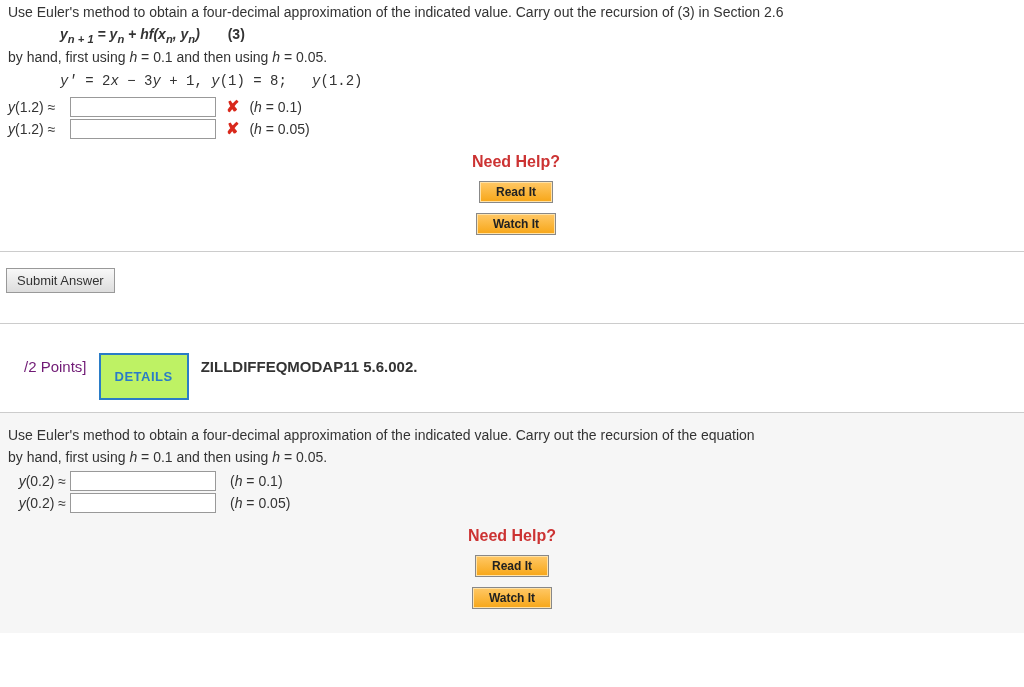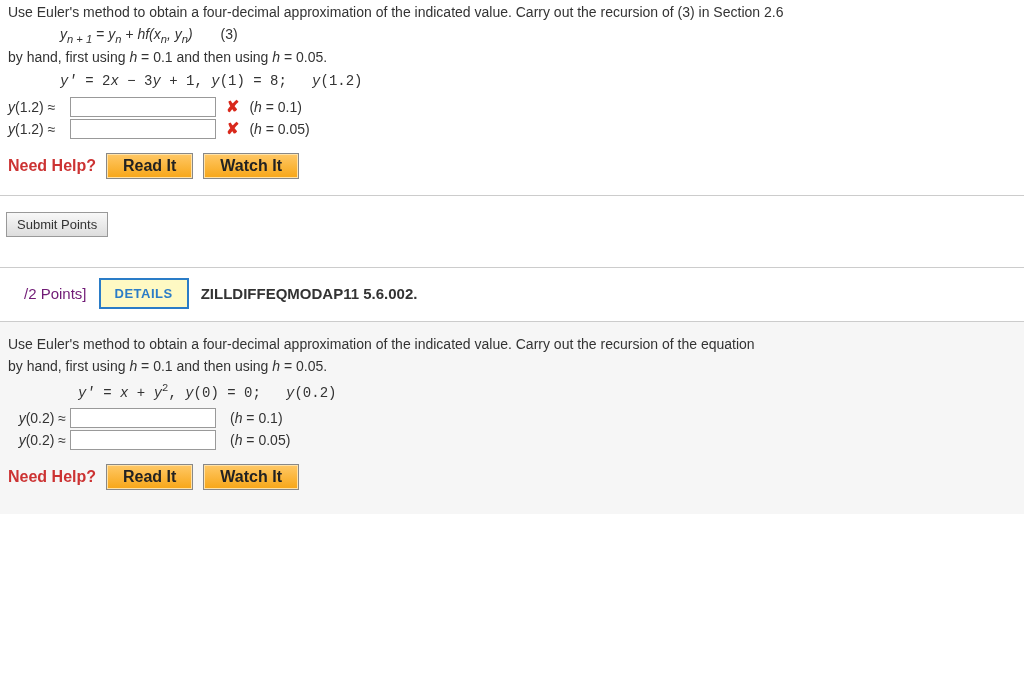--- a/index.html
+++ b/index.html
@@ -9,20 +9,21 @@
     margin: 0;
     padding: 4px 0 0 0;
     background: #fff;
   }
   .question-text {
     margin: 0 0 6px 8px;
   }
   .formula {
     margin: 4px 0 4px 60px;
     font-style: italic;
+    font-weight: bold;
   }
   .eq-label {
     font-style: normal;
     margin-left: 24px;
   }
   .problem-eq {
     margin: 8px 0 8px 60px;
     font-family: Liberation Mono, monospace;
   }
   .answer-row {
@@ -48,31 +49,32 @@
     margin: 0 6px;
   }
   .h-note {
     font-style: normal;
   }
   .need-help-row {
     margin: 14px 0 16px 8px;
     display: flex;
     align-items: center;
     gap: 10px;
+    flex-direction: column;
   }
   .need-help-label {
     color: #c33;
     font-weight: bold;
     font-size: 16px;
   }
   .help-btn {
     background: #fbb034;
     background: linear-gradient(#ffc866, #f7a617);
     border: 1px solid #888;
-    font-size: 16px;
+    font-size: 12px;
     font-weight: bold;
     color: #222;
     padding: 3px 16px;
     cursor: pointer;
     box-shadow: inset 0 0 0 1px #ffe2a8;
   }
   .submit-row {
     margin: 16px 0 0 6px;
   }
   .submit-btn {
@@ -101,27 +103,28 @@
     gap: 12px;
     font-size: 15px;
   }
   .points-label {
     font-weight: normal;
     color: #701a75;
     padding-left: 24px;
   }
   .details-btn {
     border: 2px solid #2a7cc7;
-    background: #fef9c3;
+    background: #bef264;
     color: #2a7cc7;
     font-weight: bold;
     font-size: 13px;
-    padding: 6px 14px;
+    padding: 14px 14px;
     cursor: pointer;
     letter-spacing: 0.5px;
+    margin-top: 19px;
   }
   .reference {
     font-weight: bold;
     color: #333;
   }
   .q2-block {
     background: #f6f6f6;
     padding: 14px 8px 8px 8px;
     border-top: 1px solid #ccc;
     margin-top: 10px;
@@ -165,40 +168,37 @@
 
 <div class="need-help-row">
   <span class="need-help-label">Need Help?</span>
   <button class="help-btn">Read It</button>
   <button class="help-btn">Watch It</button>
 </div>
 
 <hr class="divider">
 
 <div class="submit-row">
-  <button class="submit-btn">Submit Points</button>
+  <button class="submit-btn">Submit Answer</button>
 </div>
 
 <hr class="section-hr">
 
 <div class="points-row">
   <span class="points-label">/2 Points]</span>
   <button class="details-btn">DETAILS</button>
   <span class="reference">ZILLDIFFEQMODAP11 5.6.002.</span>
 </div>
 
 <div class="q2-block">
   <div class="question-text" style="margin-left:0">Use Euler's method to obtain a four-decimal approximation of the indicated value. Carry out the recursion of the equation</div>
 
 
   <div class="question-text" style="margin-left:0">by hand, first using <span class="it">h</span> = 0.1 and then using <span class="it">h</span> = 0.05.</div>
 
-  <div class="problem-eq" style="margin-left:70px">
-    <span class="it">y'</span> = <span class="it">x</span> + <span class="it">y</span><span class="sup">2</span>, <span class="it">y</span>(0) = 0;&nbsp;&nbsp;&nbsp;<span class="it">y</span>(0.2)
-  </div>
 
   <div class="answer-row" style="margin-left:0">
     <span class="label"><span class="it">y</span>(0.2) ≈</span>
     <input class="answer-input" type="text" value="" style="">
     <span class="h-note" style="margin-left:10px">(<span class="it">h</span> = 0.1)</span>
   </div>
   <div class="answer-row" style="margin-left:0">
     <span class="label"><span class="it">y</span>(0.2) ≈</span>
     <input class="answer-input" type="text" value="" style="">
     <span class="h-note" style="margin-left:10px">(<span class="it">h</span> = 0.05)</span>

